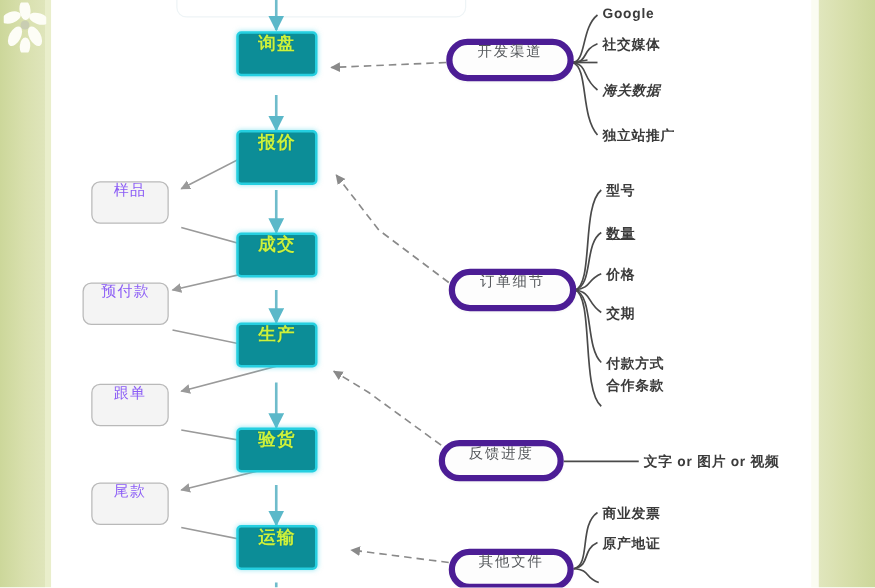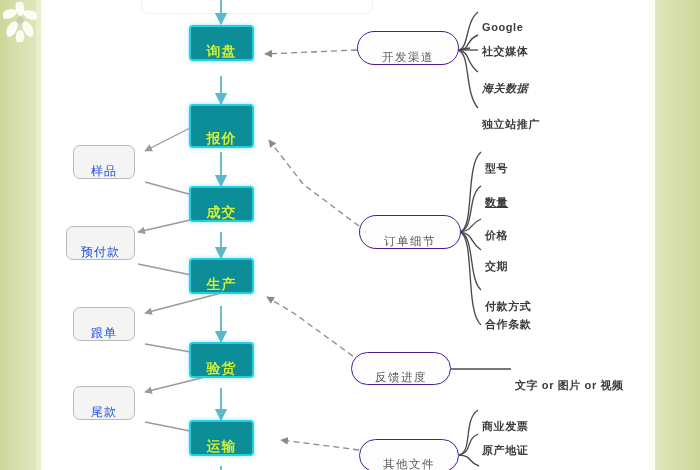--- a/index.html
+++ b/index.html
@@ -20,59 +20,58 @@
   .edge-band.right-inner{left:649px;width:6px;background:#fbfcf2;}
   .paper{position:absolute;left:41px;top:0;width:608px;height:470px;background:#fff;}
 
   .flower{position:absolute;left:3px;top:2px;width:34px;height:40px;}
 
   
   #canvas{position:absolute;left:41px;top:0;width:608px;height:470px;}
   #links{position:absolute;left:0;top:0;width:608px;height:470px;}
 
   
-  .node{position:absolute;box-sizing:border-box;display:flex;align-items:flex-end;
+  .node{position:absolute;box-sizing:border-box;display:flex;align-items:flex-start;
         justify-content:center;text-align:center;line-height:1.1;}
 
   .node.teal{
     background:#0c8d97;
     border:2px solid #25cfe0;
     border-radius:4px;
     color:#ccf23c;
     font-weight:bold;
     font-size:14px;
     letter-spacing:1px;
     box-shadow:0 0 4px rgba(60,210,230,.55);
     text-shadow:0 0 1px rgba(0,0,0,.25);
   }
   .node.gray{
     background:#f4f4f4;
     border:1px solid #b9b9b9;
     border-radius:7px;
-    color:#1d4ed8;
+    color:#8b5cf6;
     font-size:12px;
     letter-spacing:1px;
   }
   .node.pill{
     background:#fdfdfd;
-    border:1px solid #4c1d95;
+    border:5px solid #4c1d95;
     border-radius:22px;
     color:#55585c;
     font-size:11.5px;
     letter-spacing:1.5px;
     box-shadow:0 1px 2px rgba(0,0,0,.04);
   }
   .leaf{
     position:absolute;
     font-size:11px;
     color:#3b3b3b;
     font-weight:bold;
     letter-spacing:.6px;
     white-space:nowrap;
-    margin-top:16px;
   }
   .ghost-top{
     position:absolute;left:100px;top:-14px;width:230px;height:26px;
     border:1px solid #eef4f6;border-radius:8px;
   }
 </style>
 </head>
 <body>
 
 <div id="stage">

